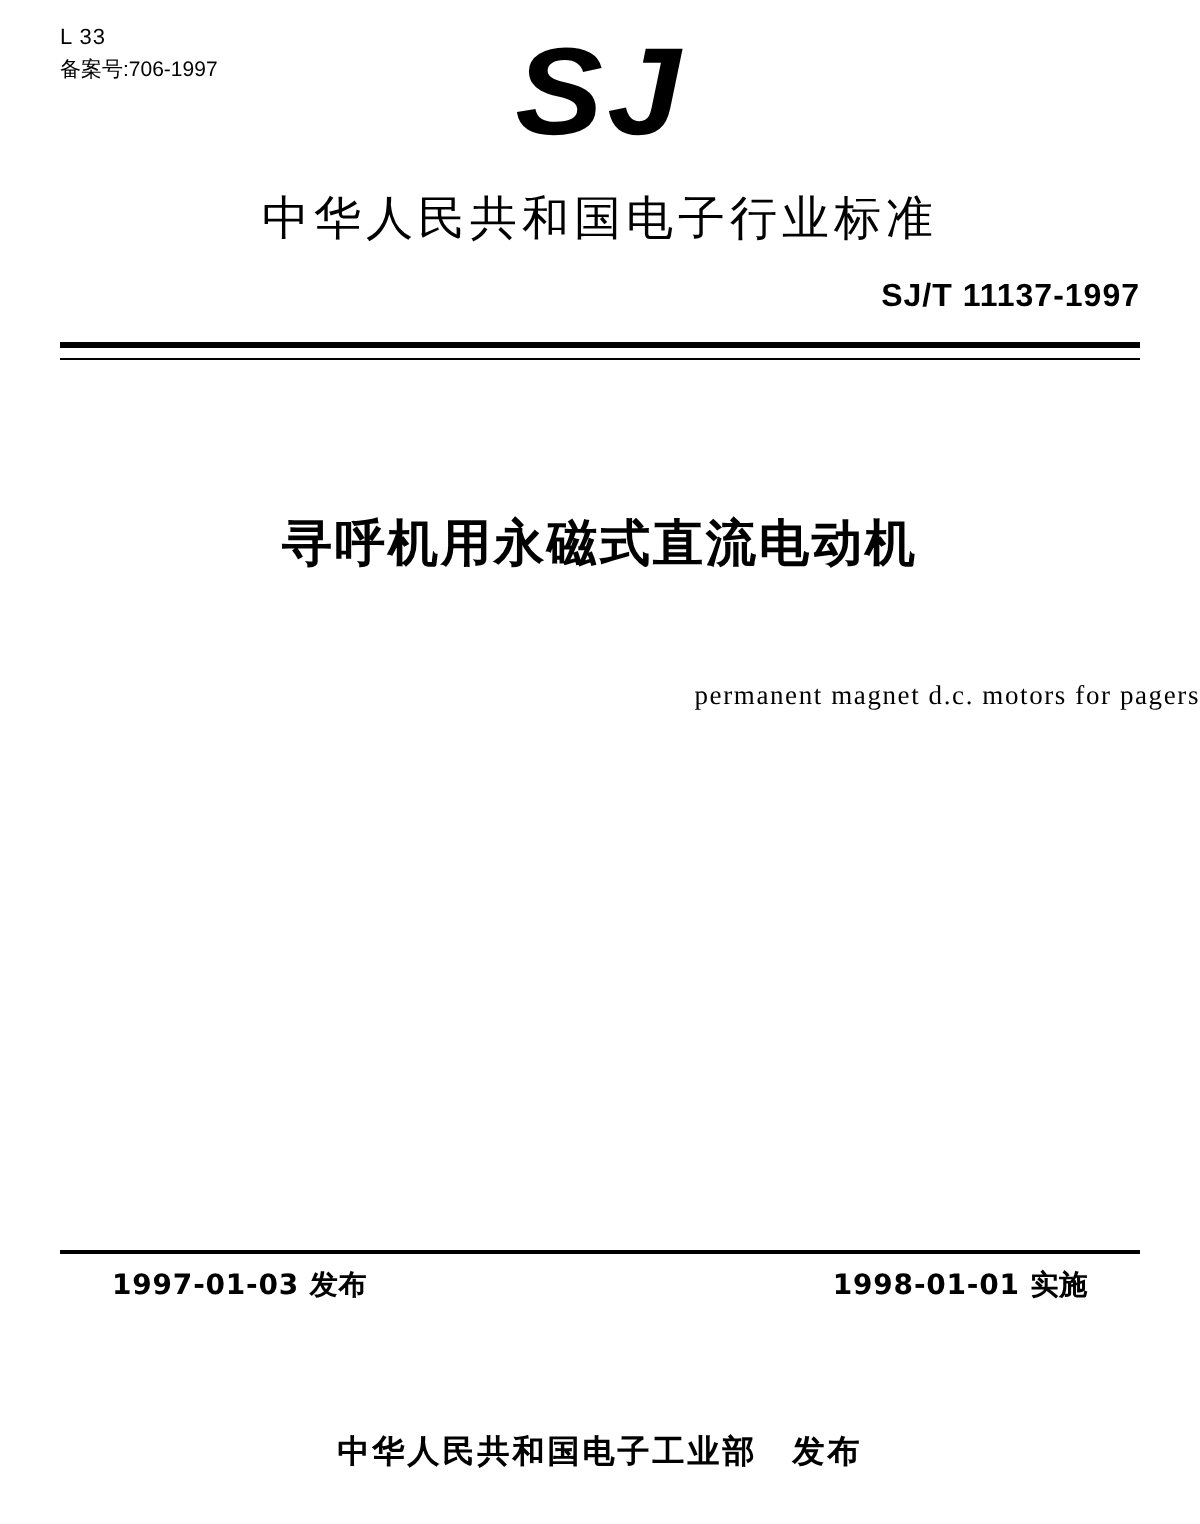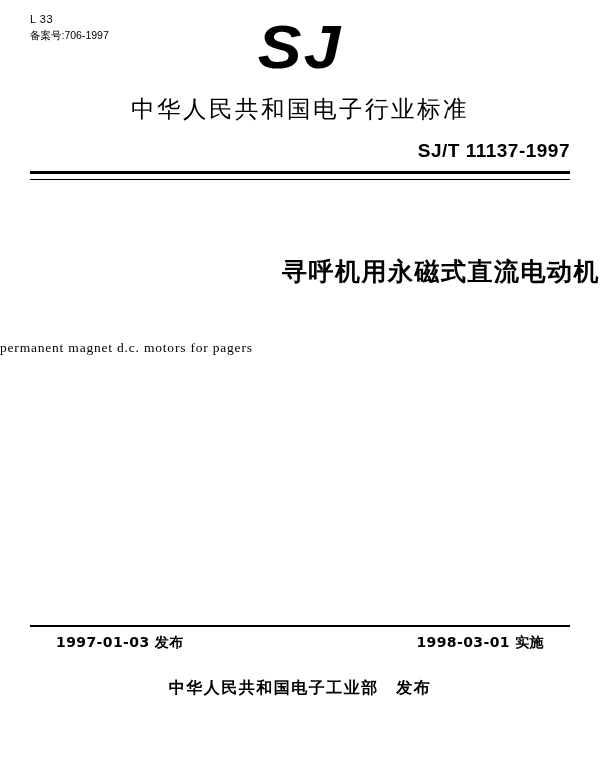--- a/index.html
+++ b/index.html
@@ -70,21 +70,21 @@
     letter-spacing: 2.5px;
   }
 
   
   .std-number {
     position: absolute;
     right: 30px;
     top: 140px;
     font-family: "Liberation Sans", sans-serif;
     font-weight: bold;
-    font-size: 19px;
+    font-size: 16px;
     letter-spacing: 0.5px;
   }
 
   
   .rule-thick {
     position: absolute;
     left: 30px;
     right: 30px;
     top: 171px;
     height: 3px;
@@ -98,32 +98,32 @@
     height: 1px;
     background: #000;
   }
 
   
   .title-cn {
     position: absolute;
     left: 0;
     right: 0;
     top: 255px;
-    text-align: right;
+    text-align: center;
     font-family: "DejaVu Sans", sans-serif;
     font-weight: bold;
     font-size: 25px;
     letter-spacing: 1.5px;
   }
   .title-en {
     position: absolute;
     left: 0;
     right: 0;
     top: 340px;
-    text-align: left;
+    text-align: right;
     font-family: "Liberation Serif", serif;
     font-size: 13.5px;
     letter-spacing: 0.8px;
   }
 
   
   .date-issue {
     position: absolute;
     left: 56px;
     top: 634px;
@@ -146,21 +146,21 @@
     left: 30px;
     right: 30px;
     top: 625px;
     height: 2px;
     background: #000;
   }
   .publisher {
     position: absolute;
     left: 0;
     right: 0;
-    top: 678px;
+    top: 716px;
     text-align: center;
     font-family: "DejaVu Sans", sans-serif;
     font-weight: bold;
     font-size: 16px;
     letter-spacing: 1.5px;
   }
 </style>
 </head>
 <body>
 
@@ -178,17 +178,17 @@
   <div class="std-number">SJ/T 11137-1997</div>
 
   <div class="rule-thick"></div>
   <div class="rule-thin"></div>
 
   <div class="title-cn">寻呼机用永磁式直流电动机</div>
   <div class="title-en">permanent magnet d.c. motors for pagers</div>
 
   <div class="rule-footer"></div>
   <div class="date-issue">1997-01-03 发布</div>
-  <div class="date-effective">1998-03-01 实施</div>
+  <div class="date-effective">1998-01-01 实施</div>
 
   <div class="publisher">中华人民共和国电子工业部　发布</div>
 
 </div>
 
 </body></html>

